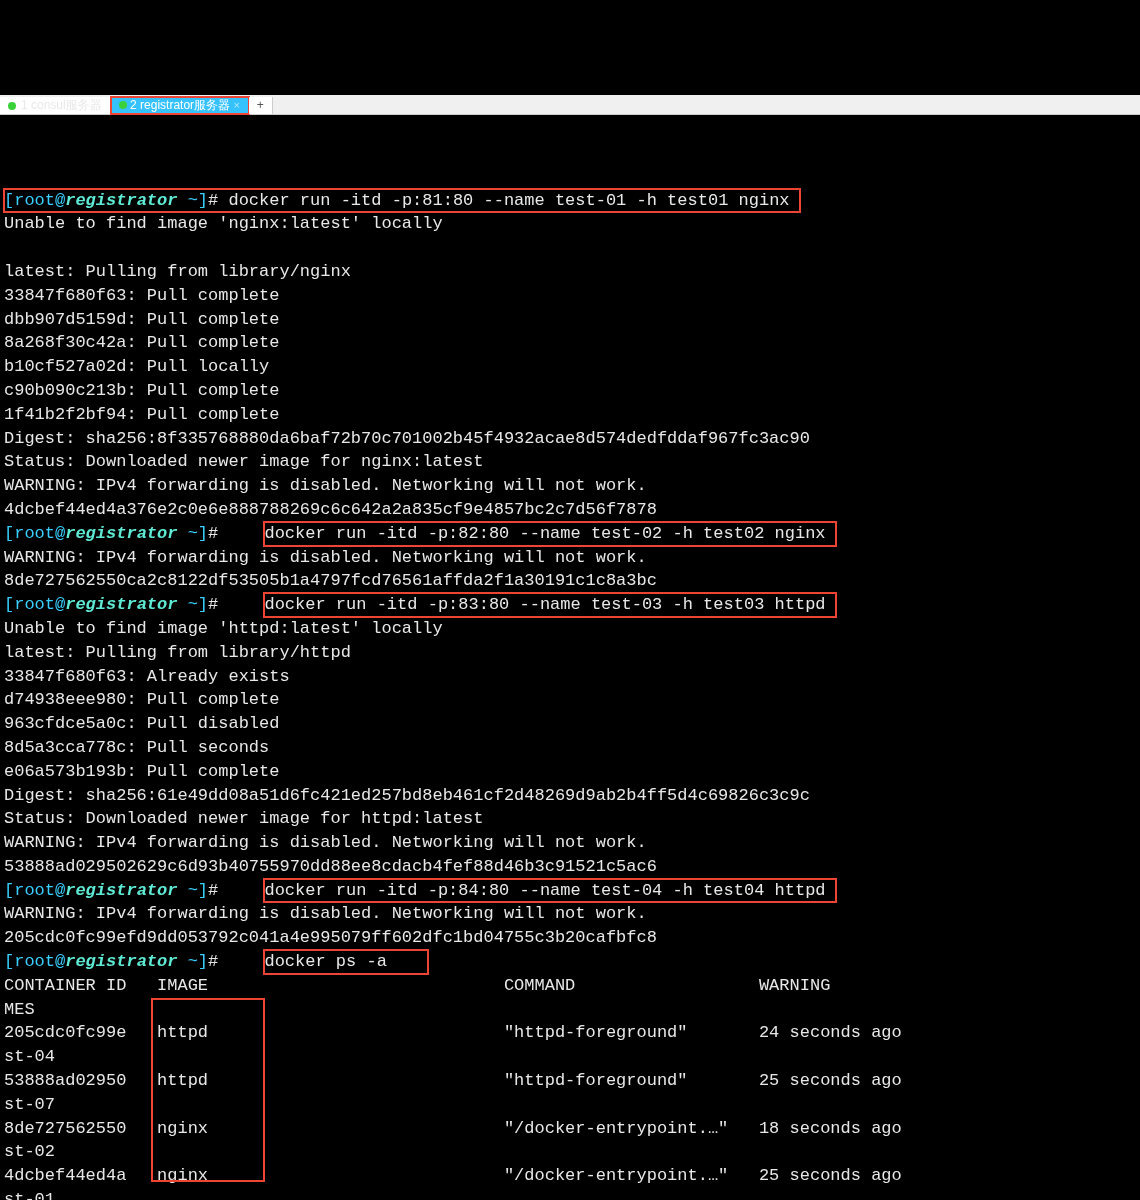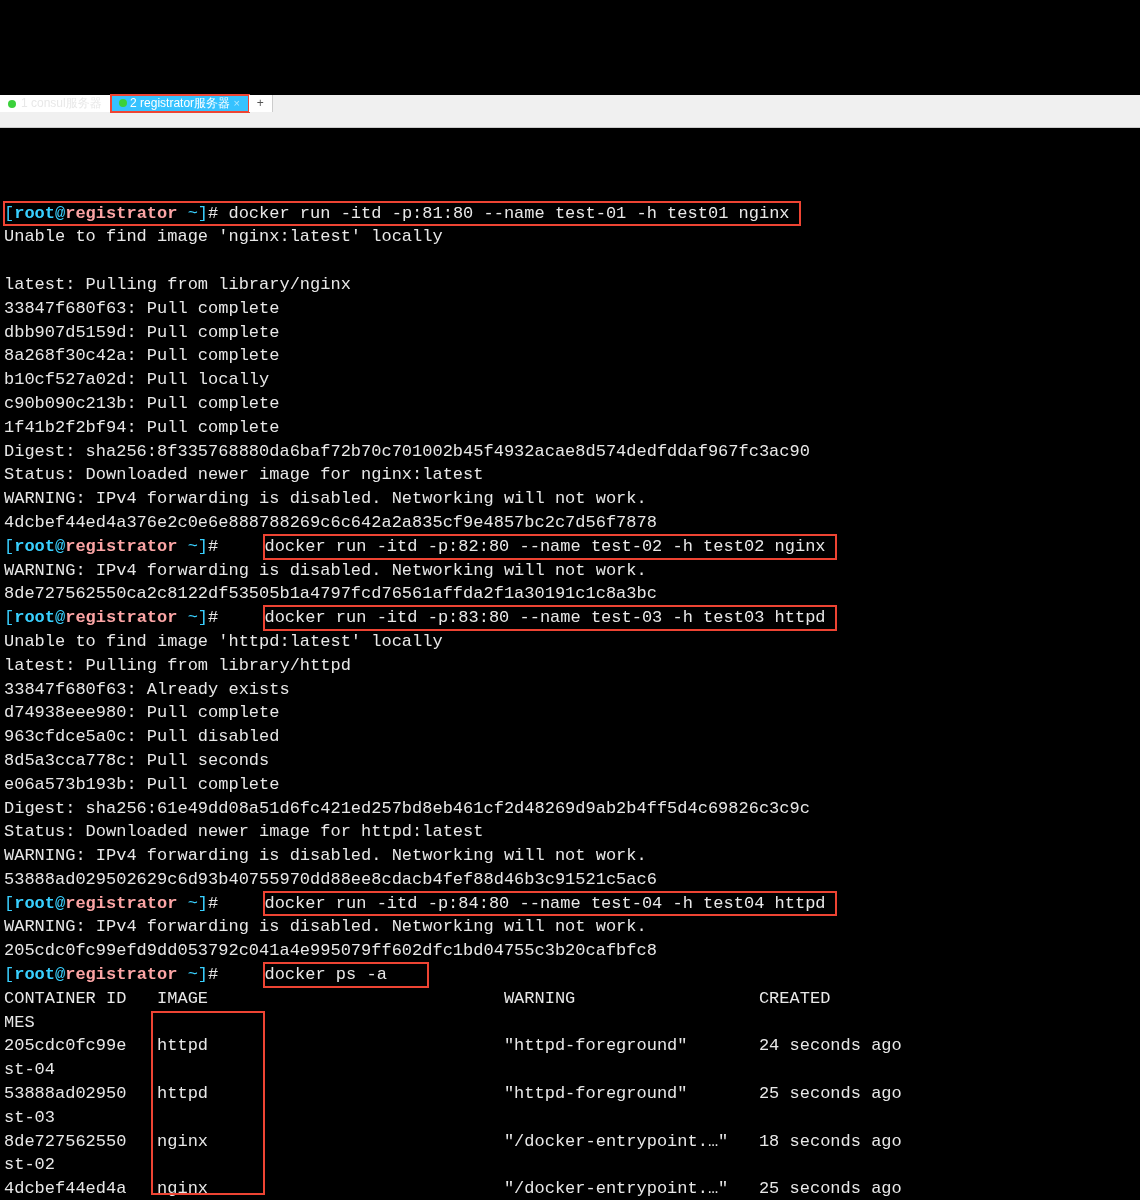--- a/index.html
+++ b/index.html
@@ -8,24 +8,24 @@
     font-size: 17px;
     background: #000;
     color: #e8e8e8;
     width: 1140px;
     line-height: 1.4;
     white-space: pre;
     overflow: hidden;
   }
   .tabbar {
     background: #f0f0f0;
-    height: 33px;
+    height: 20px;
     border-bottom: 1px solid #ccc;
     display: flex;
-    align-items: flex-start;
+    align-items: flex-end;
     font-family: Tahoma, sans-serif;
     font-size: 12px;
     white-space: normal;
   }
   .tab {
     display: flex;
     align-items: center;
     padding: 0 8px;
     border-right: 1px solid #ccc;
     background: #fff;
@@ -39,23 +39,23 @@
     width: 8px; height: 8px; border-radius: 50%;
     display: inline-block;
   }
   .tab-close { font-size: 11px; opacity: .6; }
   .tabplus {
     width: 24px; display:flex; align-items:center; justify-content:center;
     background:#fff; border-right:1px solid #ccc; color:#555;
   }
   .terminal { padding: 2px 4px 0 4px; position: relative; }
   .prompt-open { color: #39d0ff; }
-  .prompt-user { color: #39d0ff; font-weight: bold; }
+  .prompt-user { color: #39d0ff; font-weight: normal; }
   .prompt-at   { color: #39d0ff; }
-  .prompt-host { color: #fca5a5; font-weight: bold; }
+  .prompt-host { color: #5eead4; font-weight: bold; font-style: italic; }
   .prompt-tilde{ color: #39d0ff; }
   .prompt-close{ color: #39d0ff; }
   .cmd-text    { color: #e8e8e8; }
   .boxed {
     display: inline-block;
     outline: 2px solid #e43; 
     outline-offset: -1px;
   }
   .boxed-cmd { display:inline-block; outline:2px solid #e43; outline-offset:-1px;margin-left:36px;}
   .image-box {
@@ -111,26 +111,26 @@
 <span>8d5a3cca778c: Pull seconds</span>
 <span>e06a573b193b: Pull complete</span>
 <span>Digest: sha256:61e49dd08a51d6fc421ed257bd8eb461cf2d48269d9ab2b4ff5d4c69826c3c9c</span>
 <span>Status: Downloaded newer image for httpd:latest</span>
 <span>WARNING: IPv4 forwarding is disabled. Networking will not work.</span>
 <span>53888ad029502629c6d93b40755970dd88ee8cdacb4fef88d46b3c91521c5ac6</span>
 <span class="prompt-open">[</span><span class="prompt-user">root</span><span class="prompt-at">@</span><span class="prompt-host">registrator</span><span class="prompt-tilde"> ~</span><span class="prompt-close">]</span><span class="cmd-text"># </span><span class="boxed-cmd"><span class="cmd-text">docker run -itd -p:84:80 --name test-04 -h test04 httpd</span> </span>
 <span>WARNING: IPv4 forwarding is disabled. Networking will not work.</span>
 <span>205cdc0fc99efd9dd053792c041a4e995079ff602dfc1bd04755c3b20cafbfc8</span>
 <span class="prompt-open">[</span><span class="prompt-user">root</span><span class="prompt-at">@</span><span class="prompt-host">registrator</span><span class="prompt-tilde"> ~</span><span class="prompt-close">]</span><span class="cmd-text"># </span><span class="boxed-cmd"><span class="cmd-text">docker ps -a</span>    </span>
-<span>CONTAINER ID   IMAGE                             WARNING                  CREATED</span>
+<span>CONTAINER ID   IMAGE                             COMMAND                  WARNING</span>
 <span>MES</span>
 <span>205cdc0fc99e   httpd                             "httpd-foreground"       24 seconds ago</span>
 <span>st-04</span>
 <span>53888ad02950   httpd                             "httpd-foreground"       25 seconds ago</span>
-<span>st-03</span>
+<span>st-07</span>
 <span>8de727562550   nginx                             "/docker-entrypoint.…"   18 seconds ago</span>
 <span>st-02</span>
 <span>4dcbef44ed4a   nginx                             "/docker-entrypoint.…"   25 seconds ago</span>
 <span>st-01</span>
 
 
 
   <div class="image-box" style="top:837px;height:180px;"></div>
   
 </div>

